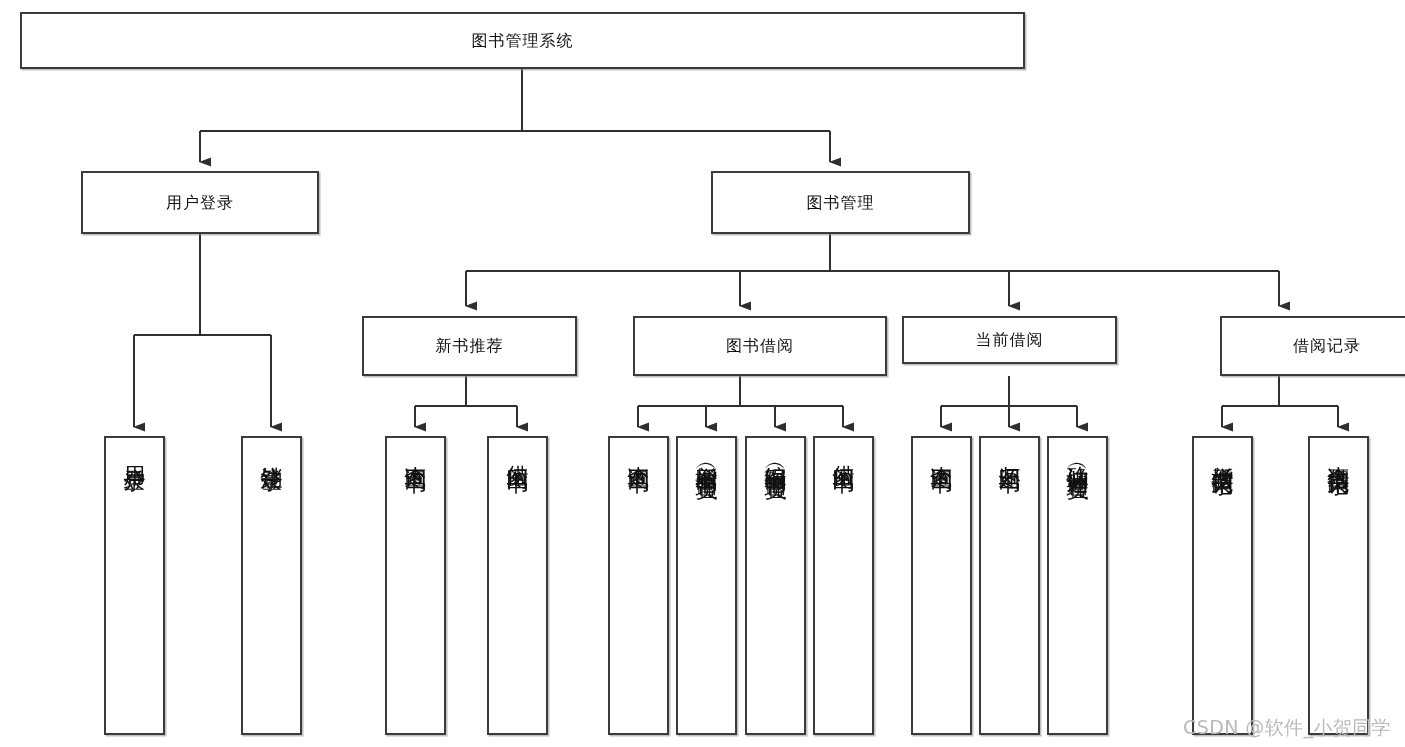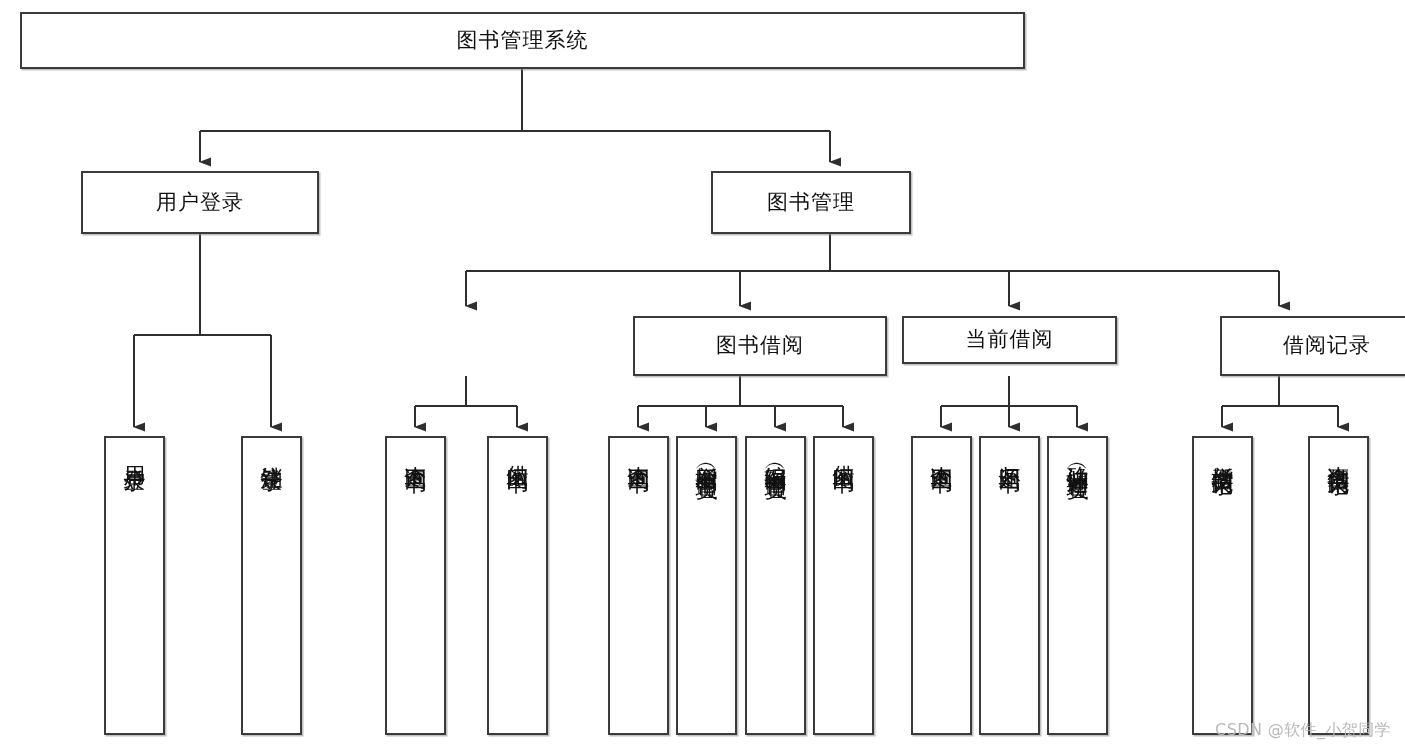--- a/index.html
+++ b/index.html
@@ -13,42 +13,42 @@
   .node{
     position:absolute;
     box-sizing:border-box;
     background:#ffffff;
     border:2.2px solid #3b3b3b;
     box-shadow:1.5px 1.5px 0 0 rgba(140,140,140,0.55);
     display:flex;align-items:center;justify-content:center;
     text-align:center;
   }
   .node.h .label{
-    font-size:21px;
+    font-size:16px;
     letter-spacing:1px;
     line-height:1.1;
     white-space:nowrap;
   }
   .node.v{
     padding:10px 0 10px 0;
     align-items:flex-start;
     justify-content:center;
   }
   .node.v .label{
     writing-mode:vertical-rl;
     text-orientation:upright;
     font-size:22px;
     line-height:1.18;
     letter-spacing:2px;
     white-space:nowrap;
   }
   #watermark{
     position:absolute;
     right:14px;bottom:6px;
-    font-size:16px;
+    font-size:19px;
     color:#b9b9b9;
     letter-spacing:0.4px;
     white-space:nowrap;
     pointer-events:none;
   }
 </style>
 </head>
 <body>
 
 <div id="stage">
@@ -103,24 +103,27 @@
     </g>
   </svg>
 
   <div class="node h" style="left:20px;top:12px;width:1005px;height:57px;">
     <span class="label">图书管理系统</span>
   </div>
 
   <div class="node h" style="left:81px;top:171px;width:238px;height:63px;">
     <span class="label">用户登录</span>
   </div>
-  <div class="node h" style="left:711px;top:171px;width:200px;height:63px;">
+  <div class="node h" style="left:711px;top:171px;width:259px;height:63px;">
     <span class="label">图书管理</span>
   </div>
 
+  <div class="node h" style="left:362px;top:316px;width:215px;height:60px;">
+    <span class="label">新书推荐</span>
+  </div>
   <div class="node h" style="left:633px;top:316px;width:254px;height:60px;">
     <span class="label">图书借阅</span>
   </div>
   <div class="node h" style="left:902px;top:316px;width:215px;height:48px;">
     <span class="label">当前借阅</span>
   </div>
   <div class="node h" style="left:1172px;top:316px;width:214px;height:60px;margin-left:48px;">
     <span class="label">借阅记录</span>
   </div>
 

